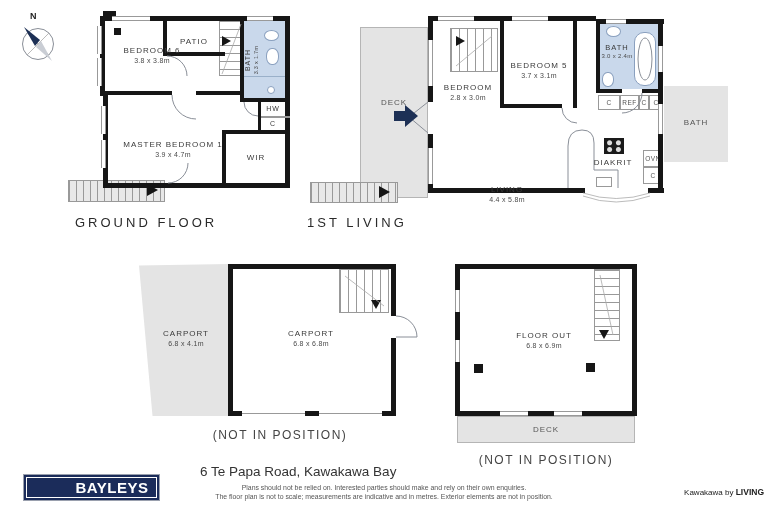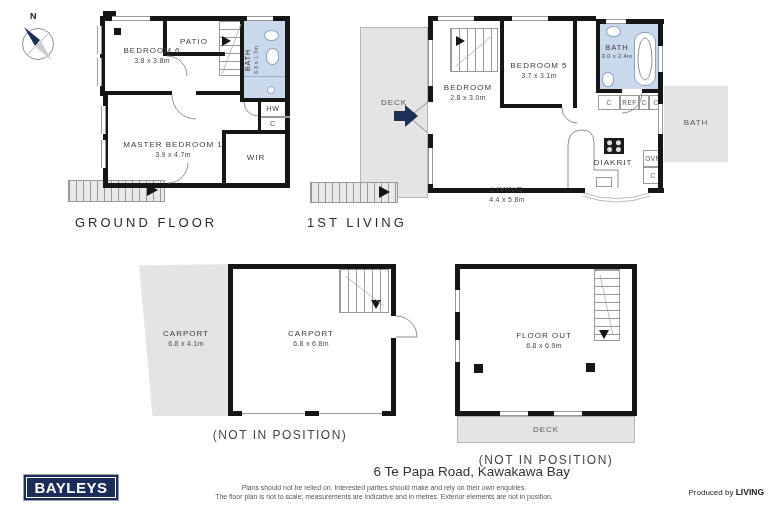--- a/index.html
+++ b/index.html
@@ -34,23 +34,23 @@
   .note{position:absolute;transform:translateX(-50%);font-size:12px;letter-spacing:1.5px;color:#444;z-index:7;}
   .overlay{position:absolute;left:0;top:0;z-index:6;pointer-events:none;}
   .overlay path,.overlay line,.overlay circle,.overlay ellipse{fill:none;stroke:#8a8f98;stroke-width:1;}
   .overlay .thin{stroke:#aaa;stroke-width:.8;}
   .overlay polygon.navy{fill:var(--navy,#1d3055);stroke:none;}
   .overlay polygon.graytail{fill:#c9cdd4;stroke:none;}
   .overlay polygon.blk{fill:#161616;stroke:none;}
   .compass-n{position:absolute;left:30px;top:11px;font-size:9px;font-weight:bold;color:#222;z-index:7;}
   .logo{position:absolute;left:23px;top:474px;width:94px;height:25px;background:var(--logo_navy,#1b2c5a);
         border:1px solid #9aa0ae;box-shadow:inset 0 0 0 2px var(--logo_navy,#1b2c5a), inset 0 0 0 3px #fff;
-        display:flex;align-items:center;justify-content:center;z-index:7;}
+        display:flex;align-items:center;justify-content:center;z-index:7;padding-left:41px;}
   .logo span{color:#fff;font-weight:bold;font-size:15px;letter-spacing:.5px;}
-  .address{position:absolute;left:200px;top:464px;width:370px;text-align:right;font-size:13.5px;color:#333;z-index:7;}
+  .address{position:absolute;left:200px;top:464px;width:370px;text-align:left;font-size:13.5px;color:#333;z-index:7;}
   .disc{position:absolute;left:124px;width:520px;text-align:center;font-size:6.9px;color:#555;z-index:7;}
   .produced{position:absolute;left:638px;top:487px;width:126px;text-align:right;font-size:8px;color:#222;z-index:7;}
   .produced b{font-size:8.5px;}
 </style>
 </head>
 <body>
 
 <div class="canvas">
 
   <div class="compass-n">N</div>
@@ -280,15 +280,15 @@
 
     <ellipse cx="645" cy="59" rx="7" ry="21"></ellipse>
   </svg>
 
   <div class="logo">
     <span>BAYLEYS</span>
   </div>
   <div class="address">6 Te Papa Road, Kawakawa Bay</div>
   <div class="disc" style="top:484px;">Plans should not be relied on. Interested parties should make and rely on their own enquiries.</div>
   <div class="disc" style="top:493px;">The floor plan is not to scale; measurements are indicative and in metres. Exterior elements are not in position.</div>
-  <div class="produced"><span>Produced by </span><b>LIVING</b></div>
+  <div class="produced"><span>Kawakawa by </span><b>LIVING</b></div>
 
 </div>
 
 </body></html>

